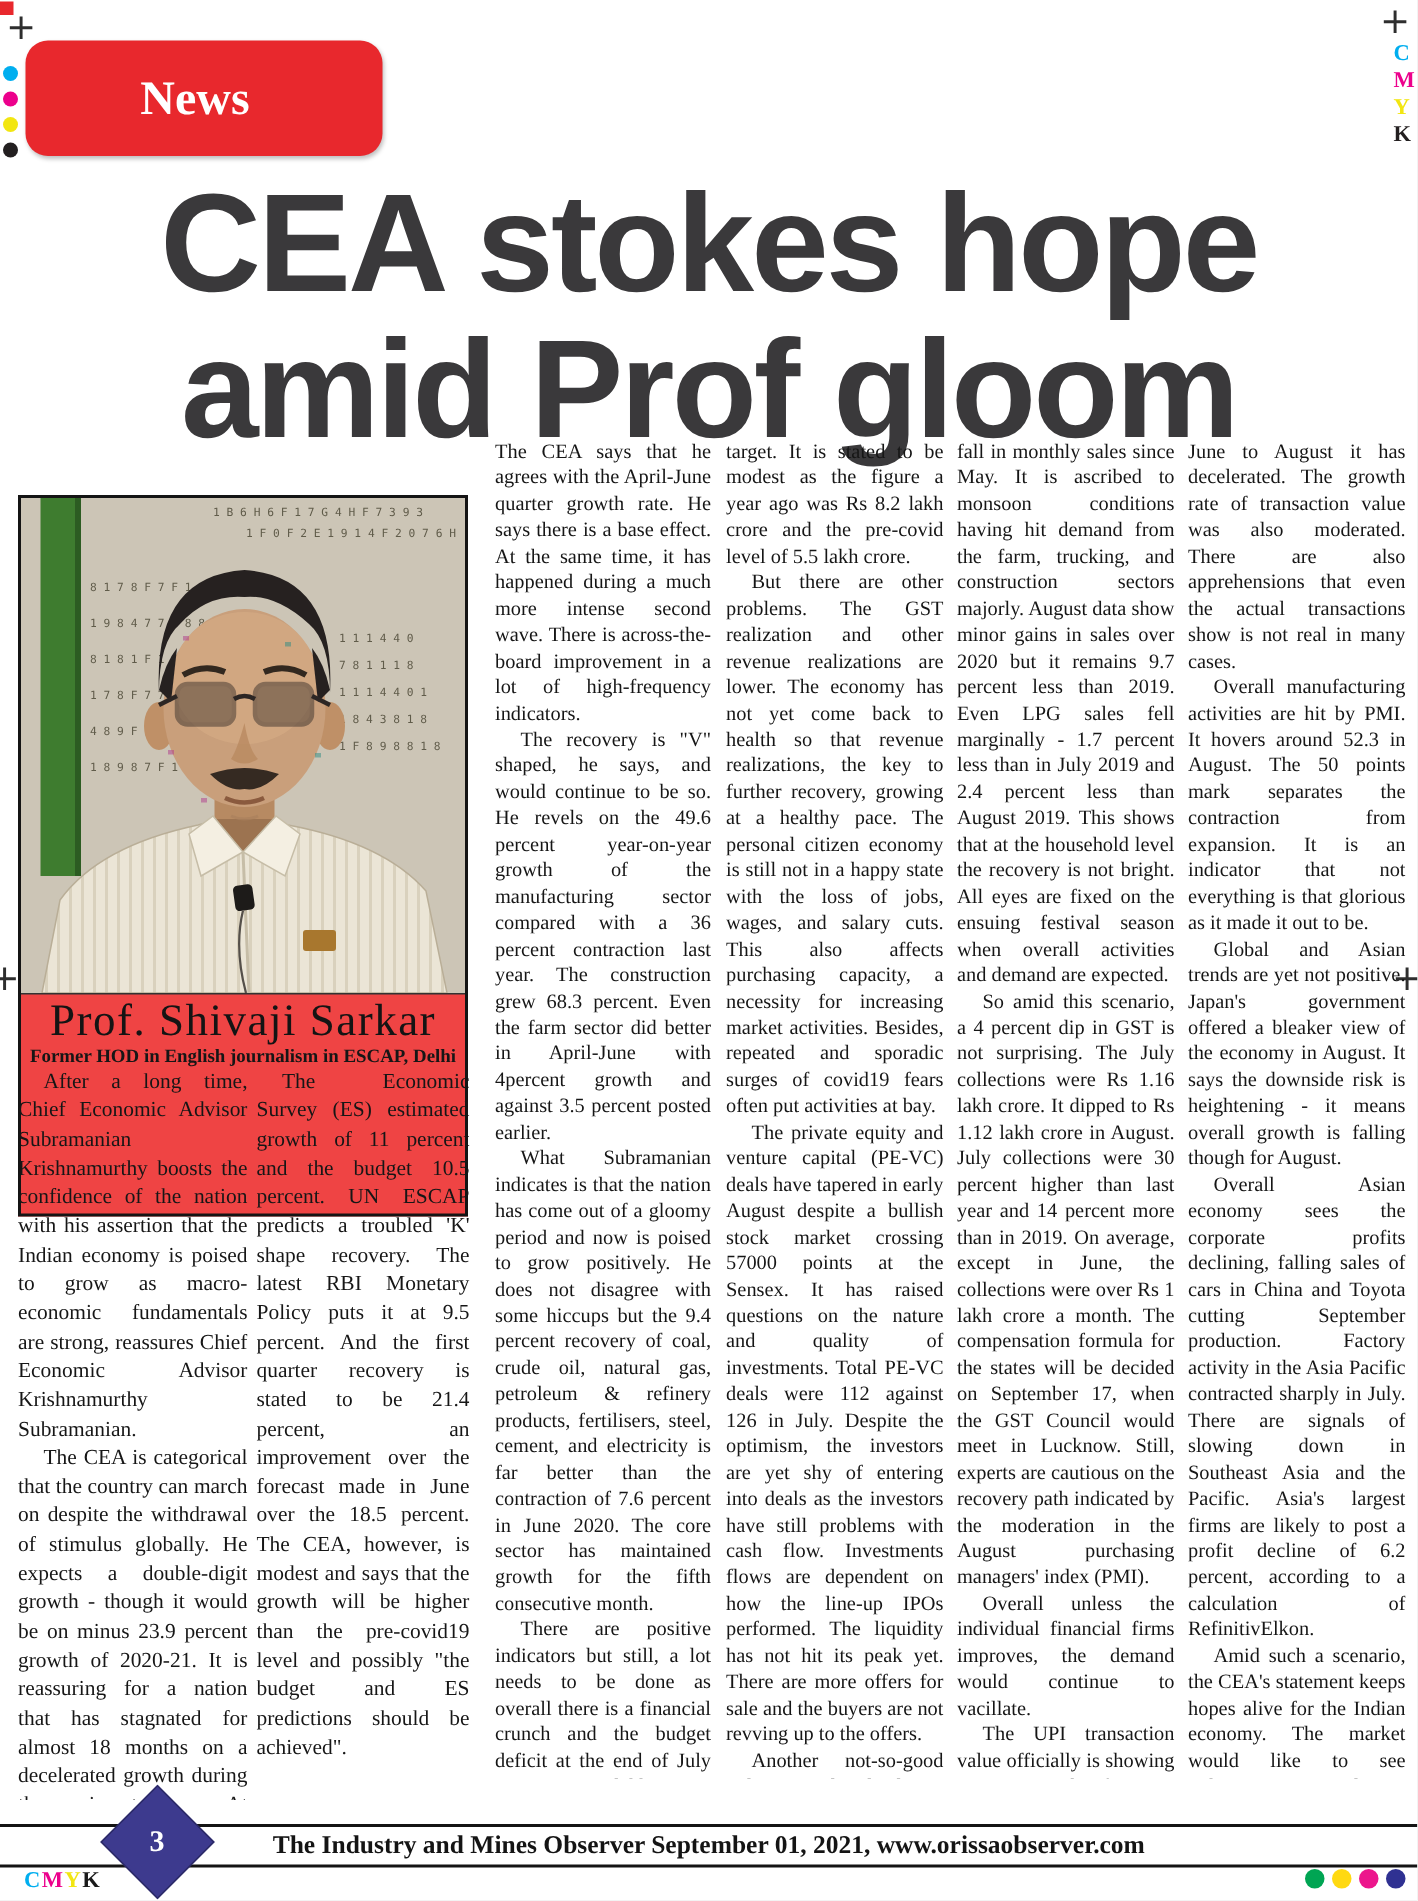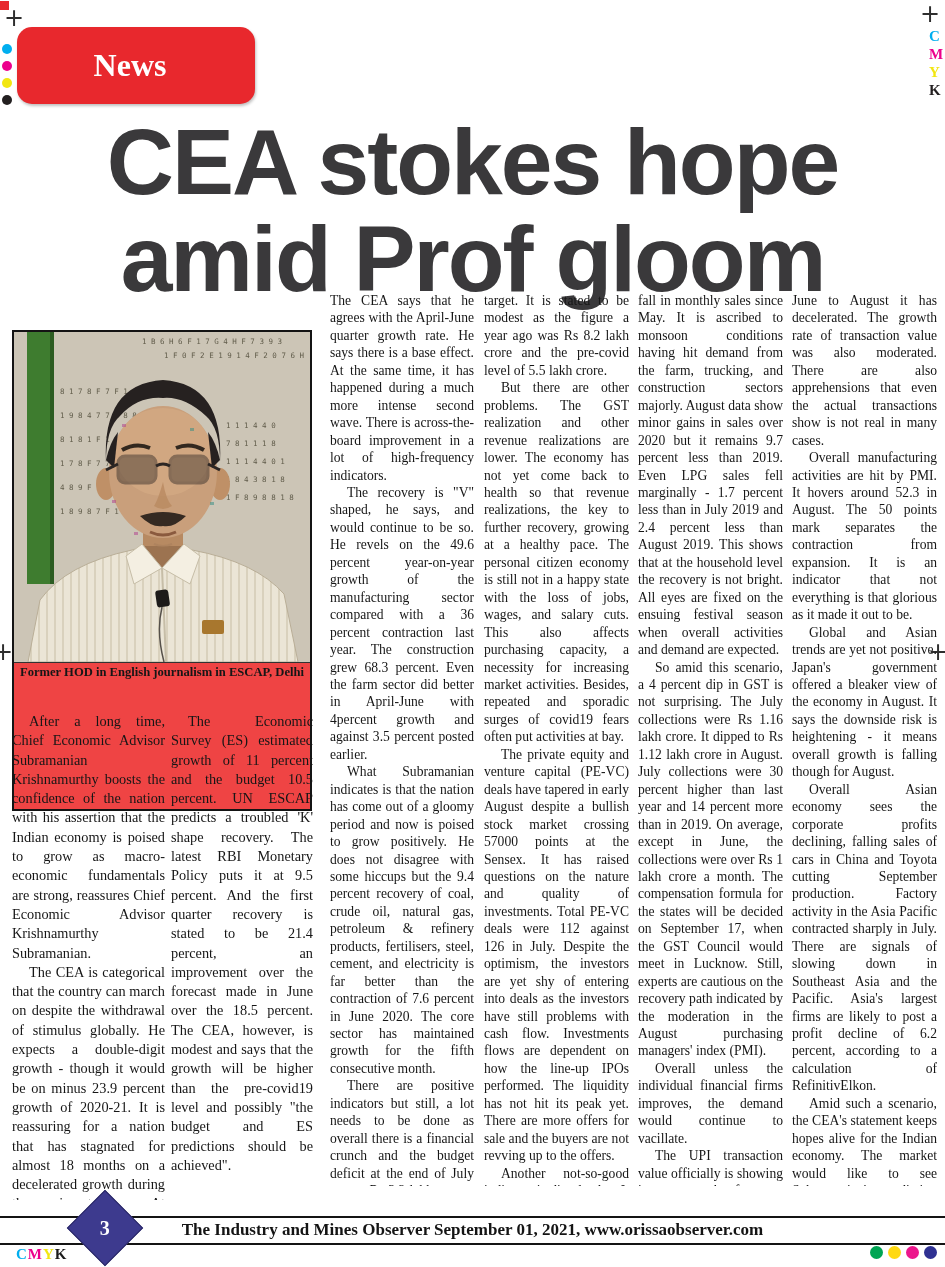--- a/index.html
+++ b/index.html
@@ -158,20 +158,21 @@
 
       <g opacity="0.5">
         <rect x="98" y="168" width="4" height="3" fill="#b03a8c"></rect>
         <rect x="196" y="170" width="4" height="3" fill="#2e8c84"></rect>
         <rect x="120" y="200" width="4" height="3" fill="#b03a8c"></rect>
         <rect x="176" y="96" width="4" height="3" fill="#2e8c84"></rect>
         <rect x="108" y="92" width="4" height="3" fill="#b03a8c"></rect>
       </g>
     </svg>
     <div class="photo-caption">
+      <div class="cap-name">Prof. Shivaji Sarkar</div>
       <div class="cap-role">Former HOD in English journalism in ESCAP, Delhi</div>
     </div>
   </div>
 
   <div class="col narrow c1">
     <p class="indent">After a long time, Chief Economic Advisor Subramanian Krishnamurthy boosts the confidence of the nation with his assertion that the Indian economy is poised to grow as macro-economic fundamentals are strong, reassures Chief Economic Advisor Krishnamurthy Subramanian.</p>
     <p class="indent">The CEA is categorical that the country can march on despite the withdrawal of stimulus globally. He expects a double-digit growth - though it would be on minus 23.9 percent growth of 2020-21. It is reassuring for a nation that has stagnated for almost 18 months on a decelerated growth during the previous two years. At this stage, any positive growth boosts the confidence of the businesses and creates a</p>
   </div>
 
   <div class="col narrow c2">

